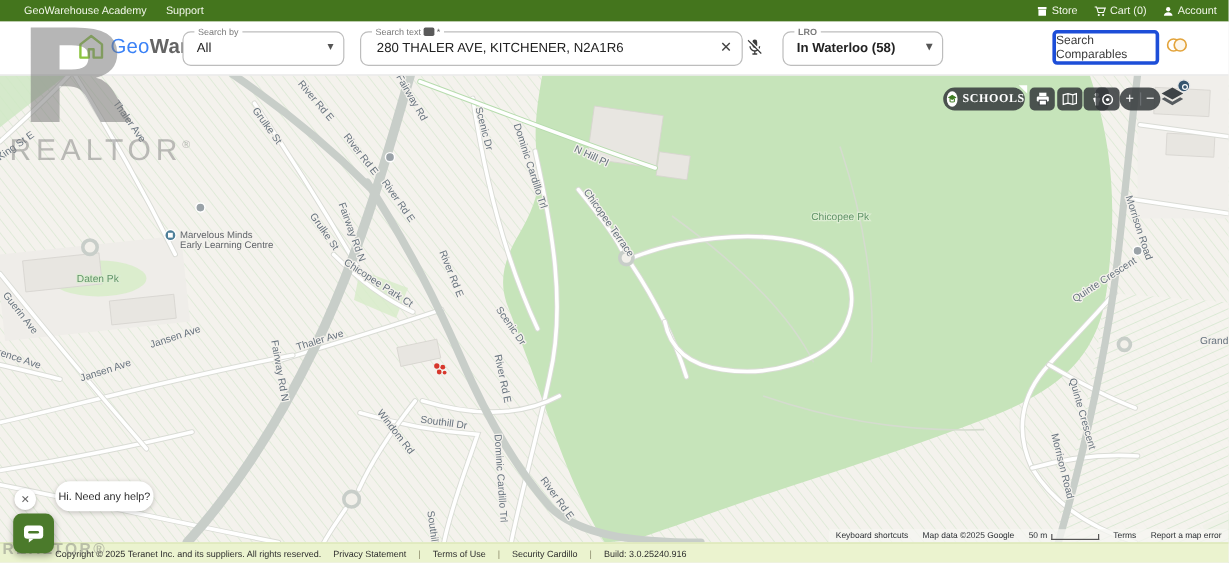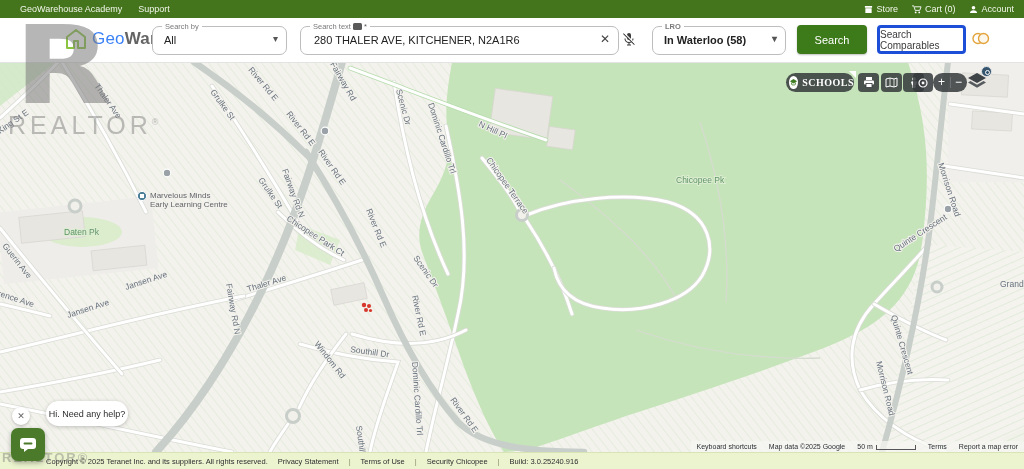--- a/index.html
+++ b/index.html
@@ -178,21 +178,20 @@
     </span>
 
     <div class="fld" style="left:652px;width:132px;font-weight:bold;">
       <span class="fld-label">
           <span>LRO</span>
         </span>
       <span class="fld-value">In Waterloo (58)</span>
       <span class="fld-arrow">▾</span>
     </div>
 
-    <div class="btn btn-search">Search</div>
     <div class="btn btn-comp">Search Comparables</div>
     <span class="coins">
       <svg width="18" height="13" viewBox="0 0 18 13">
           <circle cx="6" cy="6.5" r="5" fill="none" stroke="#e3a43c" stroke-width="1.4"></circle>
           <circle cx="11.5" cy="6.5" r="5" fill="#fdf6ea" stroke="#e3a43c" stroke-width="1.4"></circle>
         </svg>
     </span>
   </div>
 
   <div class="map">
@@ -438,19 +437,19 @@
     </svg>
   </div>
 
   <div class="footer">
     <div class="fwrap">
       <span>Copyright © 2025 Teranet Inc. and its suppliers. All rights reserved.</span>
       <span class="flink">Privacy Statement</span>
       <span class="fsep">|</span>
       <span class="flink">Terms of Use</span>
       <span class="fsep">|</span>
-      <span class="flink">Security Chicopee</span>
+      <span class="flink">Security Cardillo</span>
       <span class="fsep">|</span>
       <span>Build: 3.0.25240.916</span>
     </div>
   </div>
 
 </div>
 
 </body></html>

